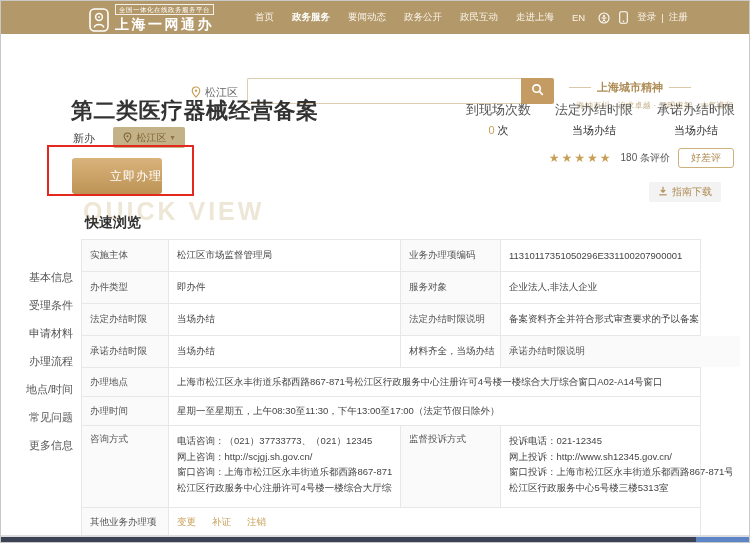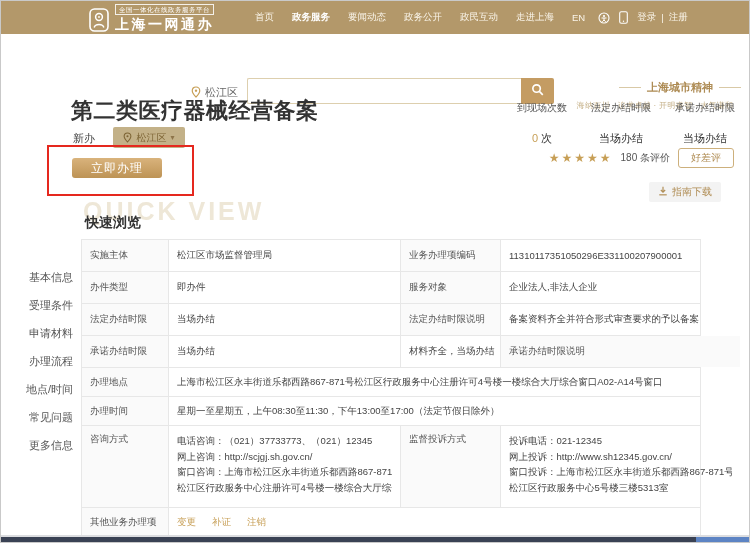--- a/index.html
+++ b/index.html
@@ -22,37 +22,37 @@
   .tb-icon{display:flex;align-items:center;cursor:pointer;}
   .auth{display:flex;align-items:center;gap:5px;white-space:nowrap;}
   .auth span{cursor:pointer;}
 
   
   .search-row{position:absolute;top:33px;left:0;width:750px;height:57px;background:#fff;}
   .district-loc{position:absolute;left:190px;top:51px;display:flex;align-items:center;gap:4px;font-size:11px;color:#666;cursor:pointer;}
   .search-input{position:absolute;left:246px;top:44px;width:274px;height:26px;border:1px solid #ddcfae;border-right:none;border-radius:2px 0 0 2px;outline:none;padding:0 8px;font-size:11px;color:#333;}
   .search-btn{position:absolute;left:520px;top:44px;width:33px;height:26px;background:#c49c63;border:none;border-radius:0 2px 2px 0;display:flex;align-items:center;justify-content:center;cursor:pointer;}
   .city-spirit{position:absolute;right:10px;top:46px;width:172px;text-align:center;}
-  .cs-title{display:flex;align-items:center;justify-content:flex-end;gap:6px;color:#ae8c55;font-size:11px;font-weight:bold;}
+  .cs-title{display:flex;align-items:center;justify-content:flex-start;gap:6px;color:#ae8c55;font-size:11px;font-weight:bold;}
   .cs-dash{display:inline-block;width:22px;height:1px;background:#d9c9a6;}
   .cs-motto{margin-top:5px;font-size:8px;color:#c5b087;white-space:nowrap;letter-spacing:.3px;}
 
   
   .svc-title{position:absolute;left:70px;top:95px;font-size:22px;font-weight:bold;color:#333;letter-spacing:.5px;}
   .mode-tag{position:absolute;left:72px;top:130px;font-size:11px;color:#444;}
   .district-chip{position:absolute;left:112px;top:126px;height:21px;min-width:72px;background:#c3b188;border-radius:2px;display:flex;align-items:center;justify-content:center;gap:4px;padding:0 7px;cursor:pointer;}
   .district-chip .chip-label{font-size:10px;color:#7d6434;}
   .chip-caret{font-size:8px;color:#8d744a;line-height:10px;}
   .stats{position:absolute;top:100px;right:14px;display:flex;gap:24px;}
   .stat{text-align:center;}
-  .stat-label{font-size:10px;color:#555;margin-bottom:16px;text-align:right;}
+  .stat-label{font-size:13px;color:#555;margin-bottom:4px;text-align:right;}
   .stat-value{font-size:11px;color:#333;}
   .stat-value .gold{color:#c79f56;}
   .annotation-box{position:absolute;left:46px;top:144px;width:147px;height:51px;border:2px solid #e5281e;z-index:4;pointer-events:none;}
-  .apply-btn{position:absolute;left:71px;top:157px;width:90px;height:20px;border:none;border-radius:3px;background:linear-gradient(180deg,#d9b37c 0%,#bd9355 100%);color:#fff;font-size:12px;cursor:pointer;letter-spacing:1px;}
+  .apply-btn{position:absolute;left:71px;top:157px;width:90px;height:36px;border:none;border-radius:3px;background:linear-gradient(180deg,#d9b37c 0%,#bd9355 100%);color:#fff;font-size:12px;cursor:pointer;letter-spacing:1px;text-align:right;}
   .rating-row{position:absolute;top:147px;right:15px;display:flex;align-items:center;gap:8px;}
   .stars{font-size:12px;color:#c79f56;letter-spacing:2px;line-height:14px;}
   .review-count{font-size:10px;color:#555;}
   .review-btn{background:#fff;border:1px solid #cdb07c;color:#b08d55;font-size:10px;padding:2px 12px;border-radius:3px;cursor:pointer;}
   .guide-chip{position:absolute;top:181px;right:28px;background:#f3f3f3;border-radius:2px;padding:3px 9px;display:flex;align-items:center;gap:4px;font-size:10px;color:#b08d55;cursor:pointer;}
 
   
   .qv-watermark{position:absolute;left:82px;top:196px;font-size:25px;font-weight:bold;color:#eee7d7;letter-spacing:3px;z-index:1;}
   .qv-heading{position:absolute;left:84px;top:213px;font-size:14px;font-weight:bold;color:#333;z-index:2;}
 

